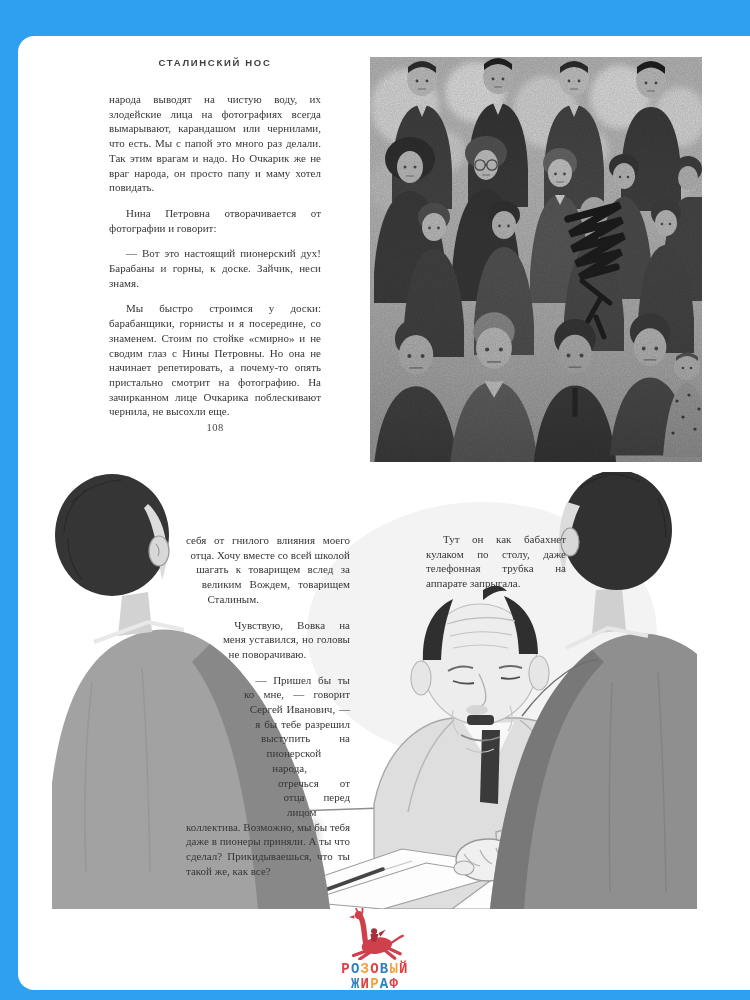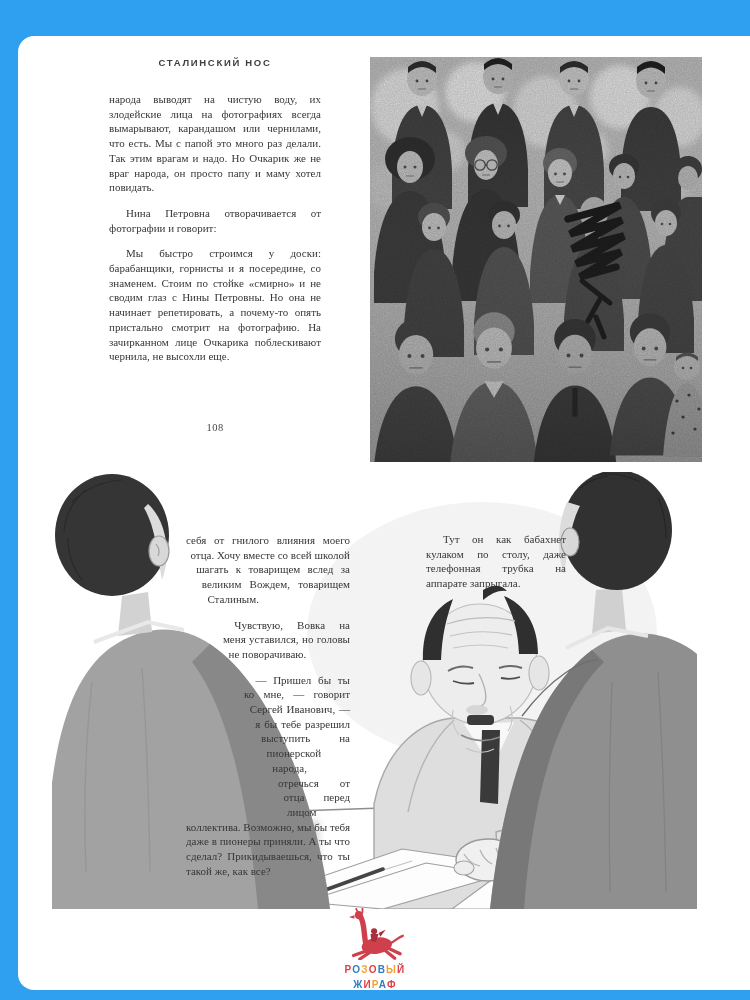--- a/index.html
+++ b/index.html
@@ -38,34 +38,35 @@
     float:left;width:112px;height:292px;
     shape-outside:polygon(0 0, 112px 100%, 0 100%);
   }
   .right-col{
     position:absolute;left:397px;top:485px;width:162px;
     font-size:11px;line-height:14.6px;color:#373737;text-align:justify;
   }
   .logo{position:absolute;left:287px;top:872px;width:140px;text-align:center;}
   .logo .giraffe{width:64px;height:52px;display:block;margin:0 auto 2px auto;}
   .logo-line{
-    font-family:Liberation Sans, sans-serif;font-weight:800;
-    font-size:10px;letter-spacing:1.2px;line-height:15px;
+    font-family:Liberation Mono, monospace;font-weight:800;
+    font-size:14px;letter-spacing:1.2px;line-height:15px;
   }
 </style>
 </head>
 <body>
 
 <div class="page">
 
   <div class="running-header">СТАЛИНСКИЙ НОС</div>
 
   <div class="left-col">
     <p>народа выводят на чистую воду, их злодейские лица на фотографиях всегда вымарывают, карандашом или чернилами, что есть. Мы с папой это много раз делали. Так этим врагам и надо. Но Очкарик же не враг народа, он просто папу и маму хотел повидать.</p>
     <p class="indent">Нина Петровна отворачивается от фотографии и говорит:</p>
+    <p class="indent">— Вот это настоящий пионерский дух! Барабаны и горны, к доске. Зайчик, неси знамя.</p>
     <p class="indent">Мы быстро строимся у доски: барабанщики, горнисты и я посередине, со знаменем. Стоим по стойке «смирно» и не сводим глаз с Нины Петровны. Но она не начинает репетировать, а почему-то опять пристально смотрит на фотографию. На зачирканном лице Очкарика поблескивают чернила, не высохли еще.</p>
   </div>
 
   <div class="pagenum">108</div>
 
   <svg class="photo" viewBox="0 0 332 405" xmlns="http://www.w3.org/2000/svg" aria-label="Школьная групповая фотография, одно лицо зачиркано чернилами">
     <defs>
       <filter id="b3">
           <feGaussianBlur stdDeviation="3.2"></feGaussianBlur>
         </filter>

